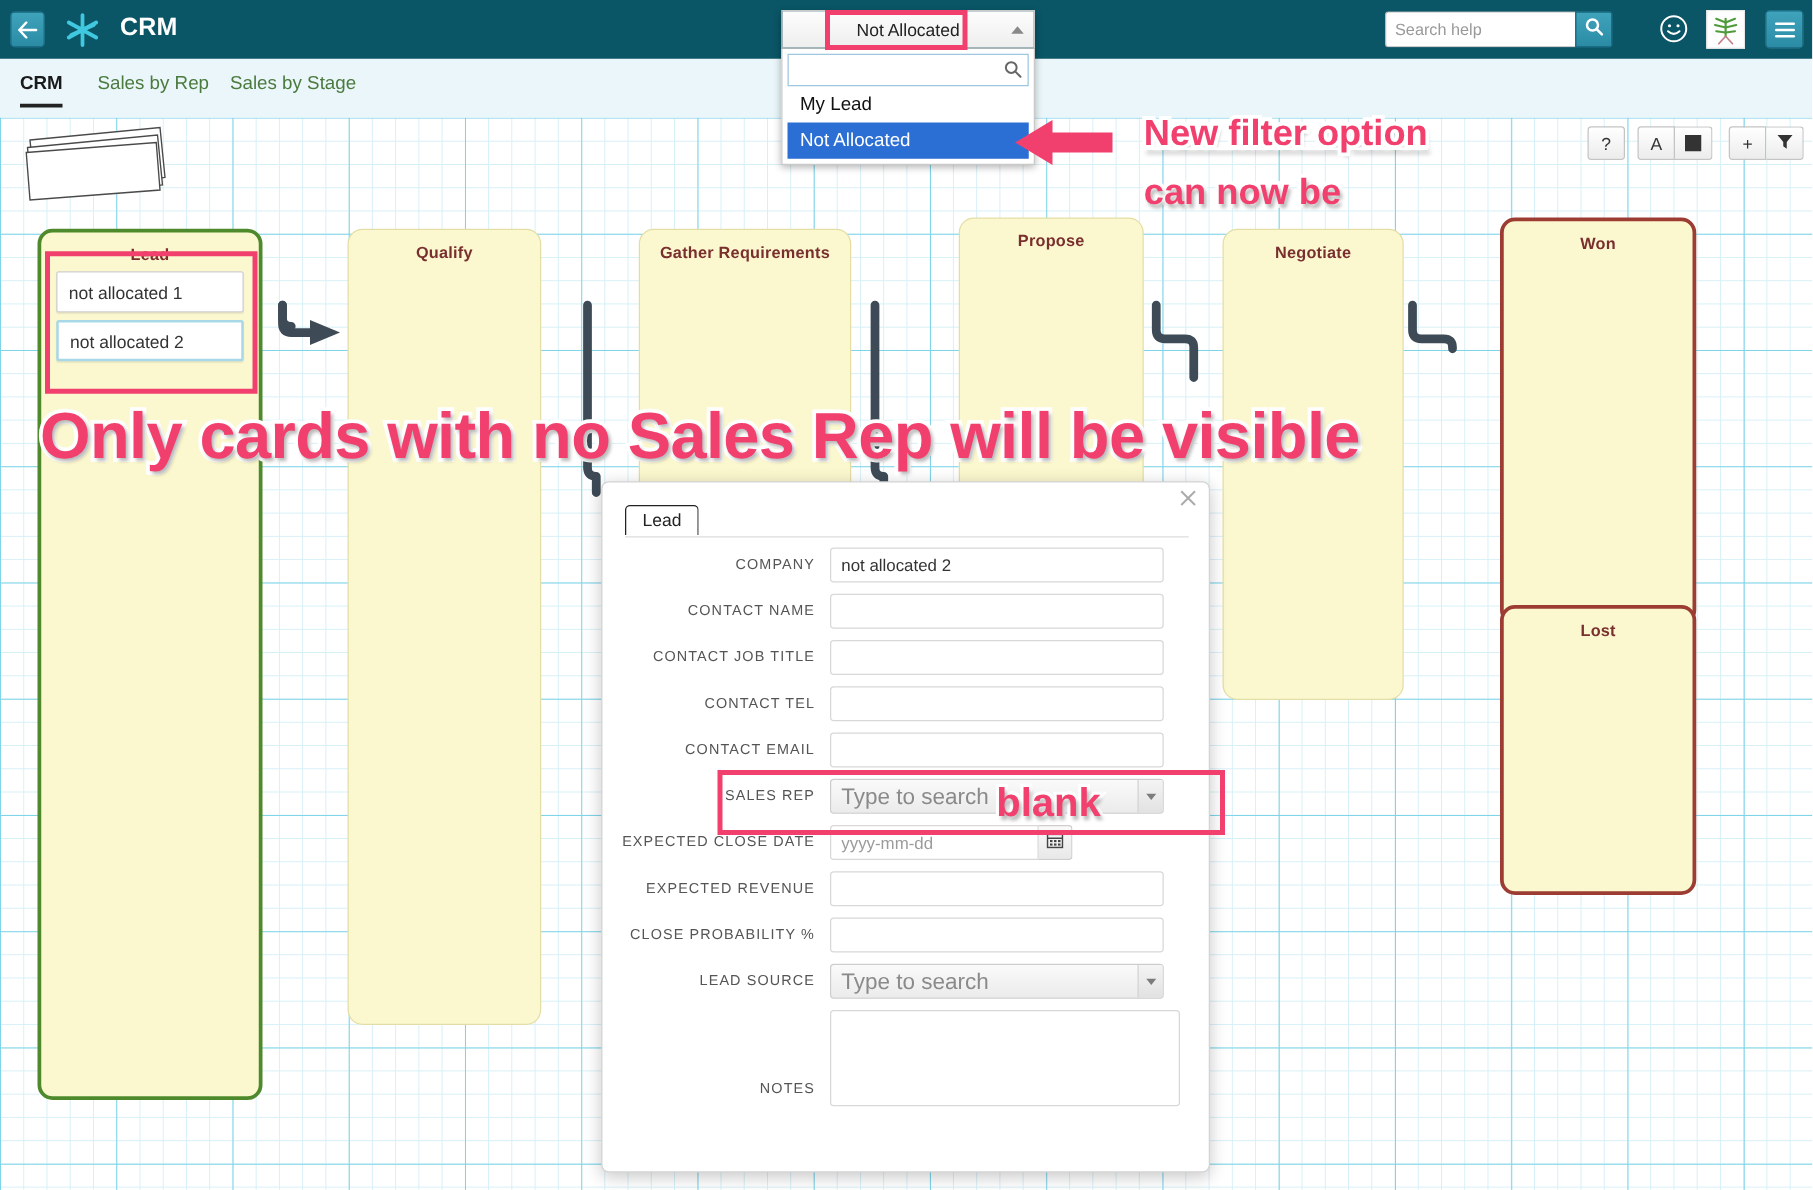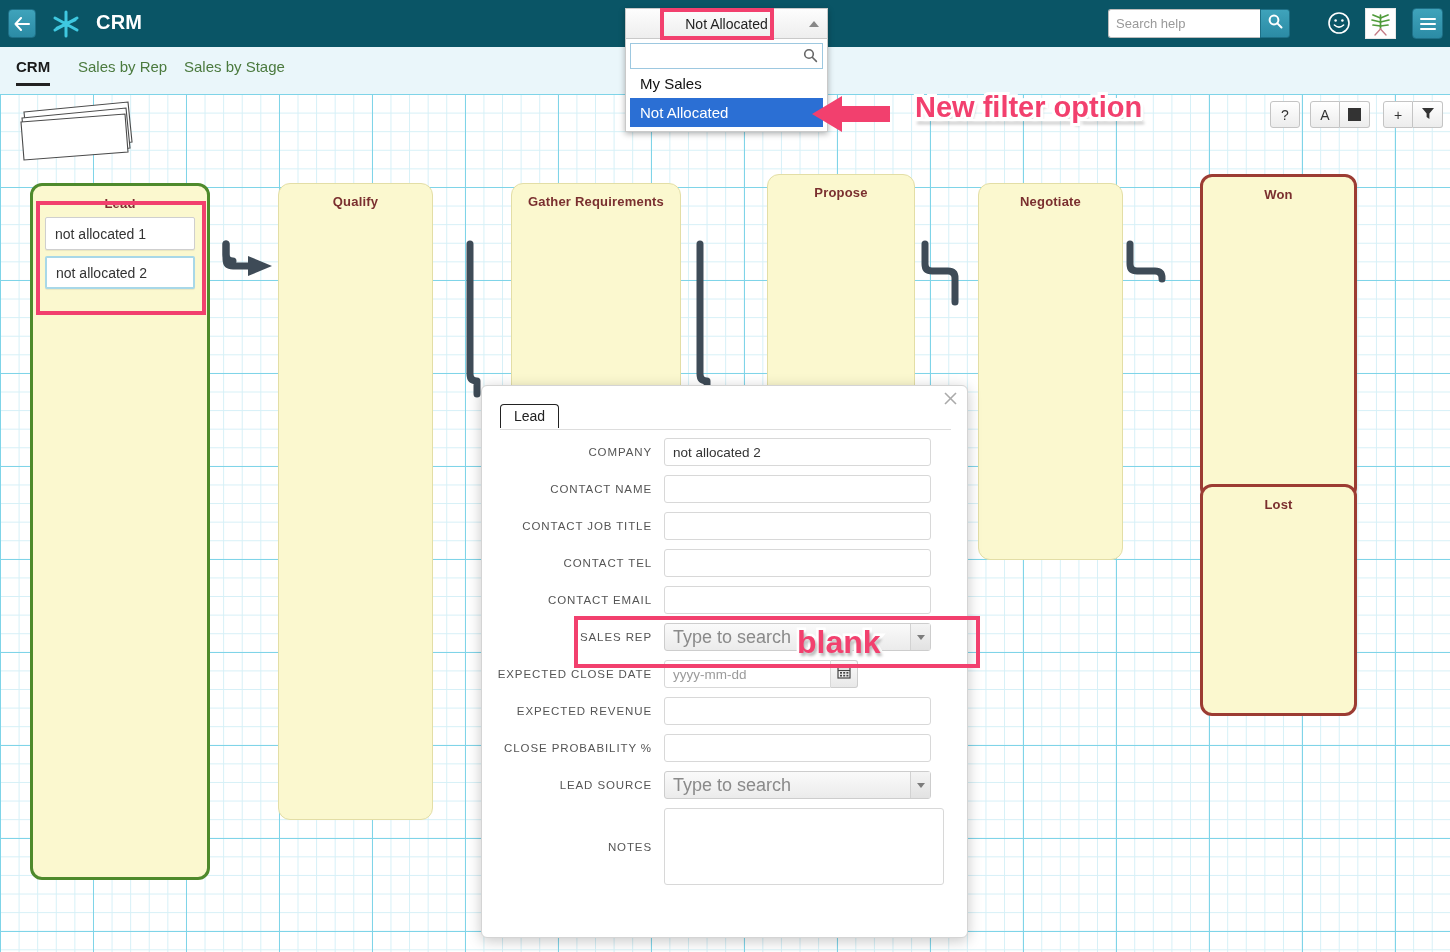--- a/index.html
+++ b/index.html
@@ -286,21 +286,21 @@
     padding: 3px 13px 4px 13px;
     border: 1px solid #222;
     border-bottom: none;
     border-radius: 4px 4px 0 0;
     background: #fff;
     font-size: 14px; color: #222;
     cursor: pointer;
   }
   .form { position: absolute; left: 0; top: 52px; width: 487px; }
   .frow {
-    display: flex; align-items: center;
+    display: flex; align-items: flex-end;
     margin-bottom: 9px;
   }
   .flabel {
     width: 182px;
     text-align: right;
     padding-right: 12px;
     font-size: 11.5px;
     color: #555;
     letter-spacing: 0.9px;
     line-height: 28px;
@@ -570,21 +570,21 @@
     <div class="dd-body">
       <div class="dd-searchwrap">
         <input class="dd-search" placeholder="" style="">
         <span class="dd-search-icon">
           <svg width="15" height="15" viewBox="0 0 15 15">
             <circle cx="6" cy="6" r="4.3" stroke="#666" stroke-width="1.6" fill="none"></circle>
             <line x1="9.3" y1="9.3" x2="13.4" y2="13.4" stroke="#666" stroke-width="1.6" stroke-linecap="round"></line>
           </svg>
         </span>
       </div>
-      <div class="dd-item">My Sales</div>
+      <div class="dd-item">My Lead</div>
       <div class="dd-item highlight">Not Allocated</div>
     </div>
   </div>
 
   <div class="dialog">
     <div class="dlg-close" style="font-size:0;">
       <svg width="13" height="13" viewBox="0 0 13 13">
         <line x1="1" y1="1" x2="12" y2="12" stroke="#aaa" stroke-width="1.6"></line>
         <line x1="12" y1="1" x2="1" y2="12" stroke="#aaa" stroke-width="1.6"></line>
       </svg>
@@ -686,17 +686,19 @@
 
   <div class="anno-box" style="left:36px; top:201px; width:170px; height:114px;"></div>
 
   <div class="anno-box" style="left:574px; top:616px; width:406px; height:52px;"></div>
 
   <svg class="anno-arrow" style="left:812px; top:93px;" width="80" height="42" viewBox="0 0 80 42">
     <path d="M0 21 L30 3 L30 13 L78 13 L78 29 L30 29 L30 39 Z" fill="#f2406e"></path>
   </svg>
 
   <div class="anno-text anno-mid" style="left:915px; top:84px;text-decoration:underline;">New filter option</div>
-
+  <div class="anno-text anno-mid" style="left:915px; top:131px;">can now be</div>
+
+  <div class="anno-text anno-big" style="left:32px; top:320px;">Only cards with no Sales Rep will be visible</div>
 
   <div class="anno-text anno-blank" style="left:797px; top:624px;">blank</div>
 
 </div>
 
 </body></html>

